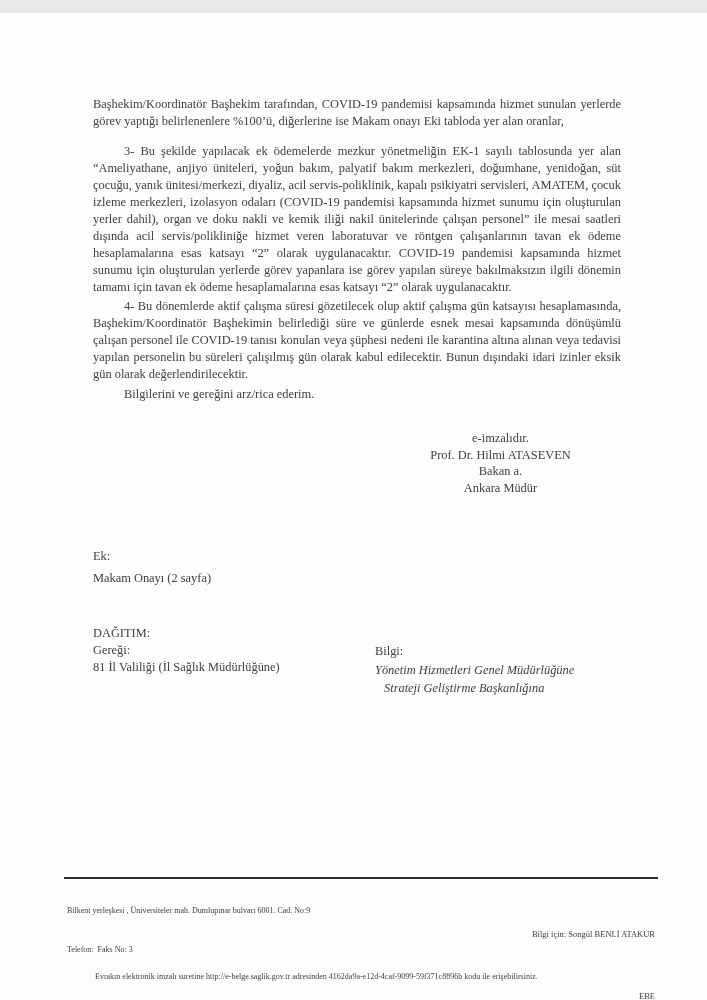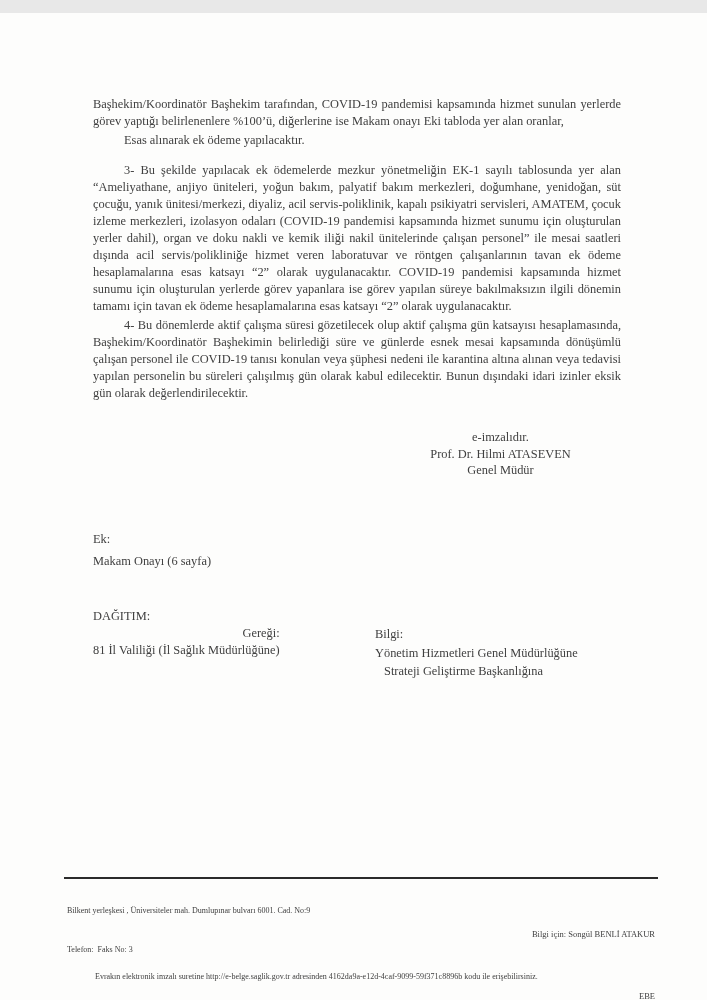--- a/index.html
+++ b/index.html
@@ -37,26 +37,26 @@
   }
   .signature div { line-height: 16.5px; }
   
   .attach { margin-top: 52px; text-align: left; }
   .attach .ek-label { line-height: 17px; }
   .attach .ek-item  { margin-top: 5px; line-height: 17px; }
   
   .dist { margin-top: 38px; text-align: left; }
   .dist-title { line-height: 17px; }
   .dist-cols { position: relative; margin-top: 0; height: 100px; }
-  .dist-col-left  { position: absolute; left: 0; top: 0; text-align: right; }
+  .dist-col-left  { position: absolute; left: 0; top: 0; }
   .dist-col-left .dist-label { line-height: 17px; }
   .dist-col-left .action-item { line-height: 17.5px; }
   .dist-col-right { position: absolute; left: 282px; top: 0; }
   .dist-col-right .dist-label { line-height: 19px; }
-  .dist-col-right .info-item  { line-height: 18.3px; }
+  .dist-col-right .info-item  { line-height: 18.3px; font-style: italic; }
   .dist-col-right .info-item.i1 { padding-left: 5px; }
   .dist-col-right .info-item.i2 { padding-left: 9px; }
   .dist-col-right .info-item.i3 { padding-left: 3px; }
   
   .footer-rule {
     position: absolute; left: 64px; top: 864px;
     width: 594px; height: 2px; background: #2b2b2b;
   }
   .footer-left {
     position: absolute; left: 67px; top: 866px;
@@ -74,33 +74,34 @@
     white-space: pre-wrap;
   }
 </style>
 </head>
 <body>
 
 <div class="page">
 
   <div class="content">
     <p class="para">Başhekim/Koordinatör Başhekim tarafından, COVID-19 pandemisi kapsamında hizmet sunulan yerlerde görev yaptığı belirlenenlere %100’ü, diğerlerine ise Makam onayı Eki tabloda yer alan oranlar,</p>
-    <p class="para indent m-esas">Esas alınarak ek ödeme yapılacaktır.</p>
     <p class="para indent m-3">3- Bu şekilde yapılacak ek ödemelerde mezkur yönetmeliğin EK-1 sayılı tablosunda yer alan “Ameliyathane, anjiyo üniteleri, yoğun bakım, palyatif bakım merkezleri, doğumhane, yenidoğan, süt çocuğu, yanık ünitesi/merkezi, diyaliz, acil servis-poliklinik, kapalı psikiyatri servisleri, AMATEM, çocuk izleme merkezleri, izolasyon odaları (COVID-19 pandemisi kapsamında hizmet sunumu için oluşturulan yerler dahil), organ ve doku nakli ve kemik iliği nakil ünitelerinde çalışan personel” ile mesai saatleri dışında acil servis/polikliniğe hizmet veren laboratuvar ve röntgen çalışanlarının tavan ek ödeme hesaplamalarına esas katsayı “2” olarak uygulanacaktır. COVID-19 pandemisi kapsamında hizmet sunumu için oluşturulan yerlerde görev yapanlara ise görev yapılan süreye bakılmaksızın ilgili dönemin tamamı için tavan ek ödeme hesaplamalarına esas katsayı “2” olarak uygulanacaktır.</p>
     <p class="para indent m-4">4- Bu dönemlerde aktif çalışma süresi gözetilecek olup aktif çalışma gün katsayısı hesaplamasında, Başhekim/Koordinatör Başhekimin belirlediği süre ve günlerde esnek mesai kapsamında dönüşümlü çalışan personel ile COVID-19 tanısı konulan veya şüphesi nedeni ile karantina altına alınan veya tedavisi yapılan personelin bu süreleri çalışılmış gün olarak kabul edilecektir. Bunun dışındaki idari izinler eksik gün olarak değerlendirilecektir.</p>
+    <p class="para indent m-bilg">Bilgilerini ve gereğini arz/rica ederim.</p>
 
     <div class="signature">
       <div>e-imzalıdır.</div>
       <div>Prof. Dr. Hilmi ATASEVEN</div>
-      <div>Genel Müdür</div>
+      <div>Bakan a.</div>
+      <div>Ankara Müdür</div>
     </div>
 
     <div class="attach">
       <div class="ek-label">Ek:</div>
-      <div class="ek-item">Makam Onayı (6 sayfa)</div>
+      <div class="ek-item">Makam Onayı (2 sayfa)</div>
     </div>
 
     <div class="dist">
       <div class="dist-title">DAĞITIM:</div>
       <div class="dist-cols">
         <div class="dist-col-left">
           <div class="dist-label">Gereği:</div>
           <div class="action-item">81 İl Valiliği (İl Sağlık Müdürlüğüne)</div>
         </div>
         <div class="dist-col-right">

